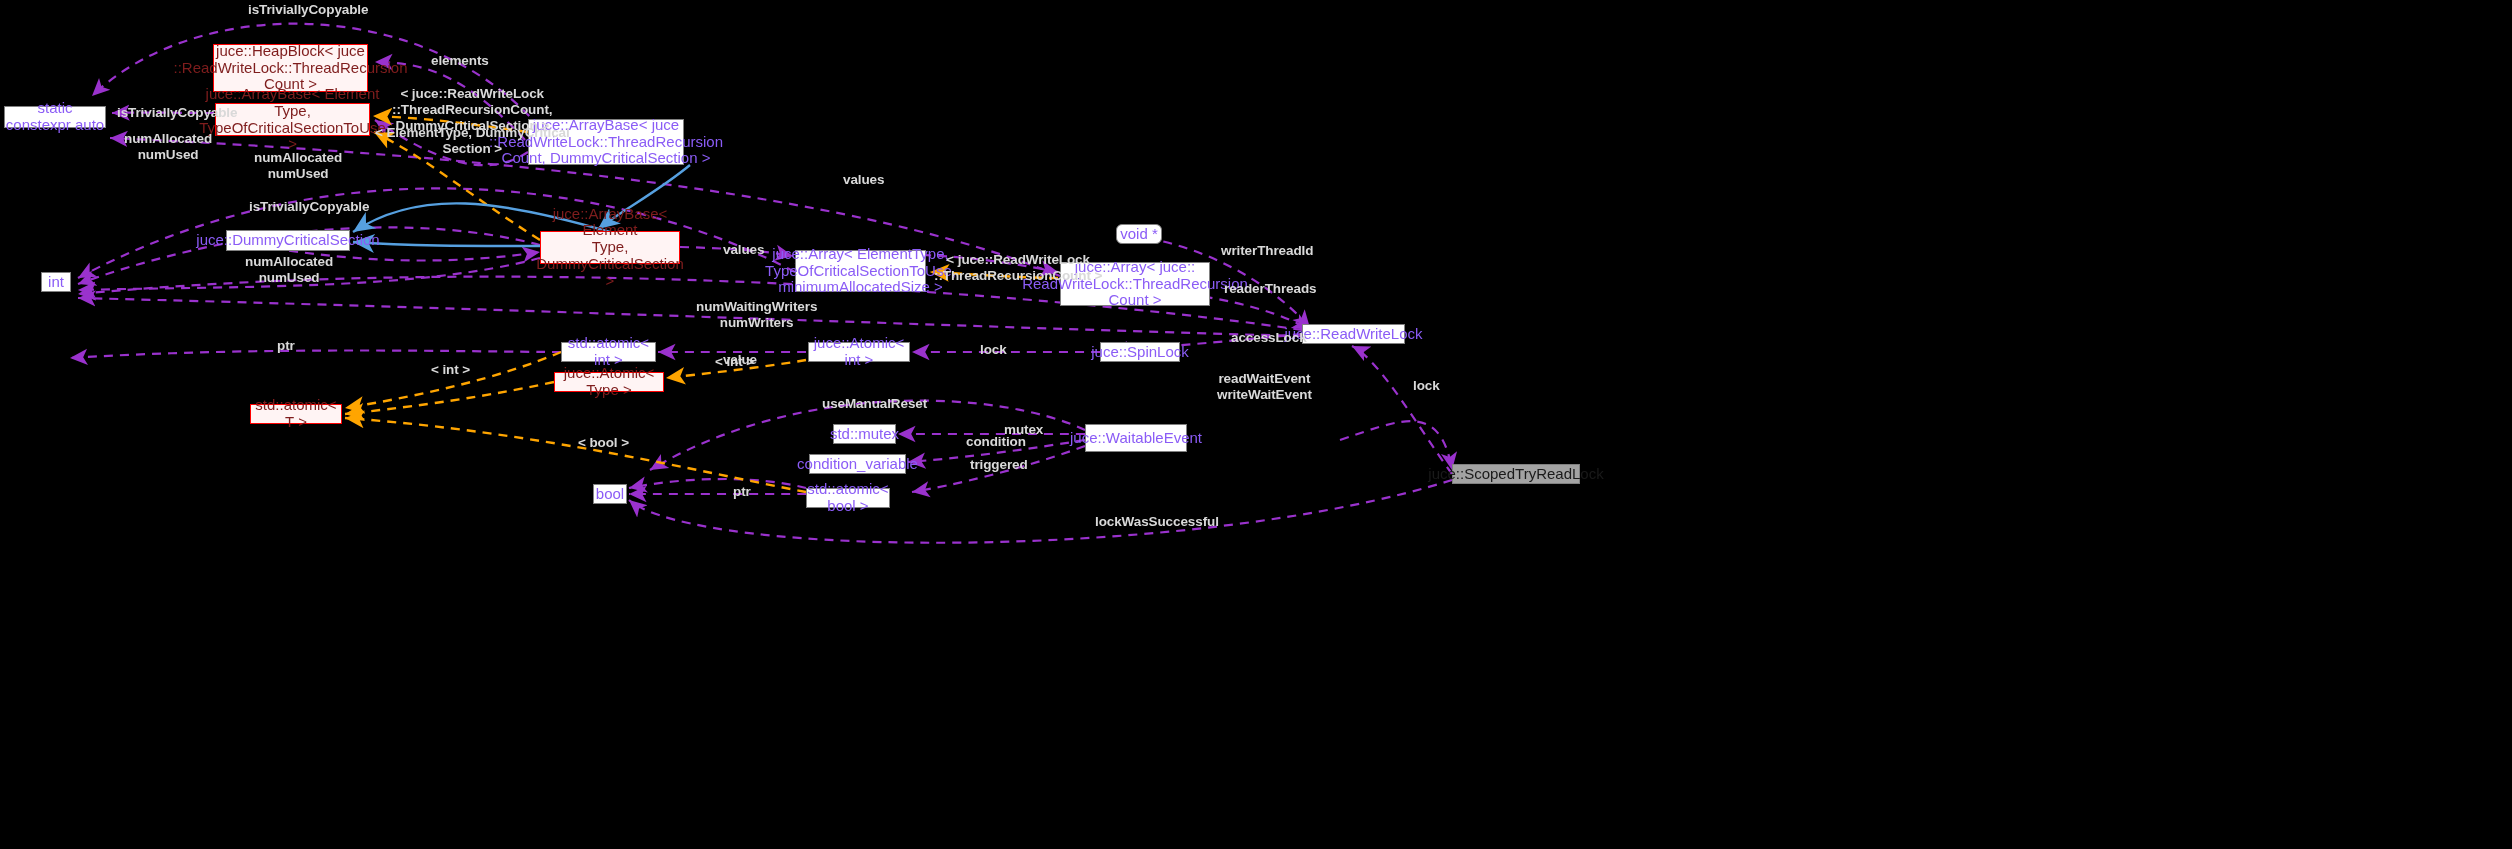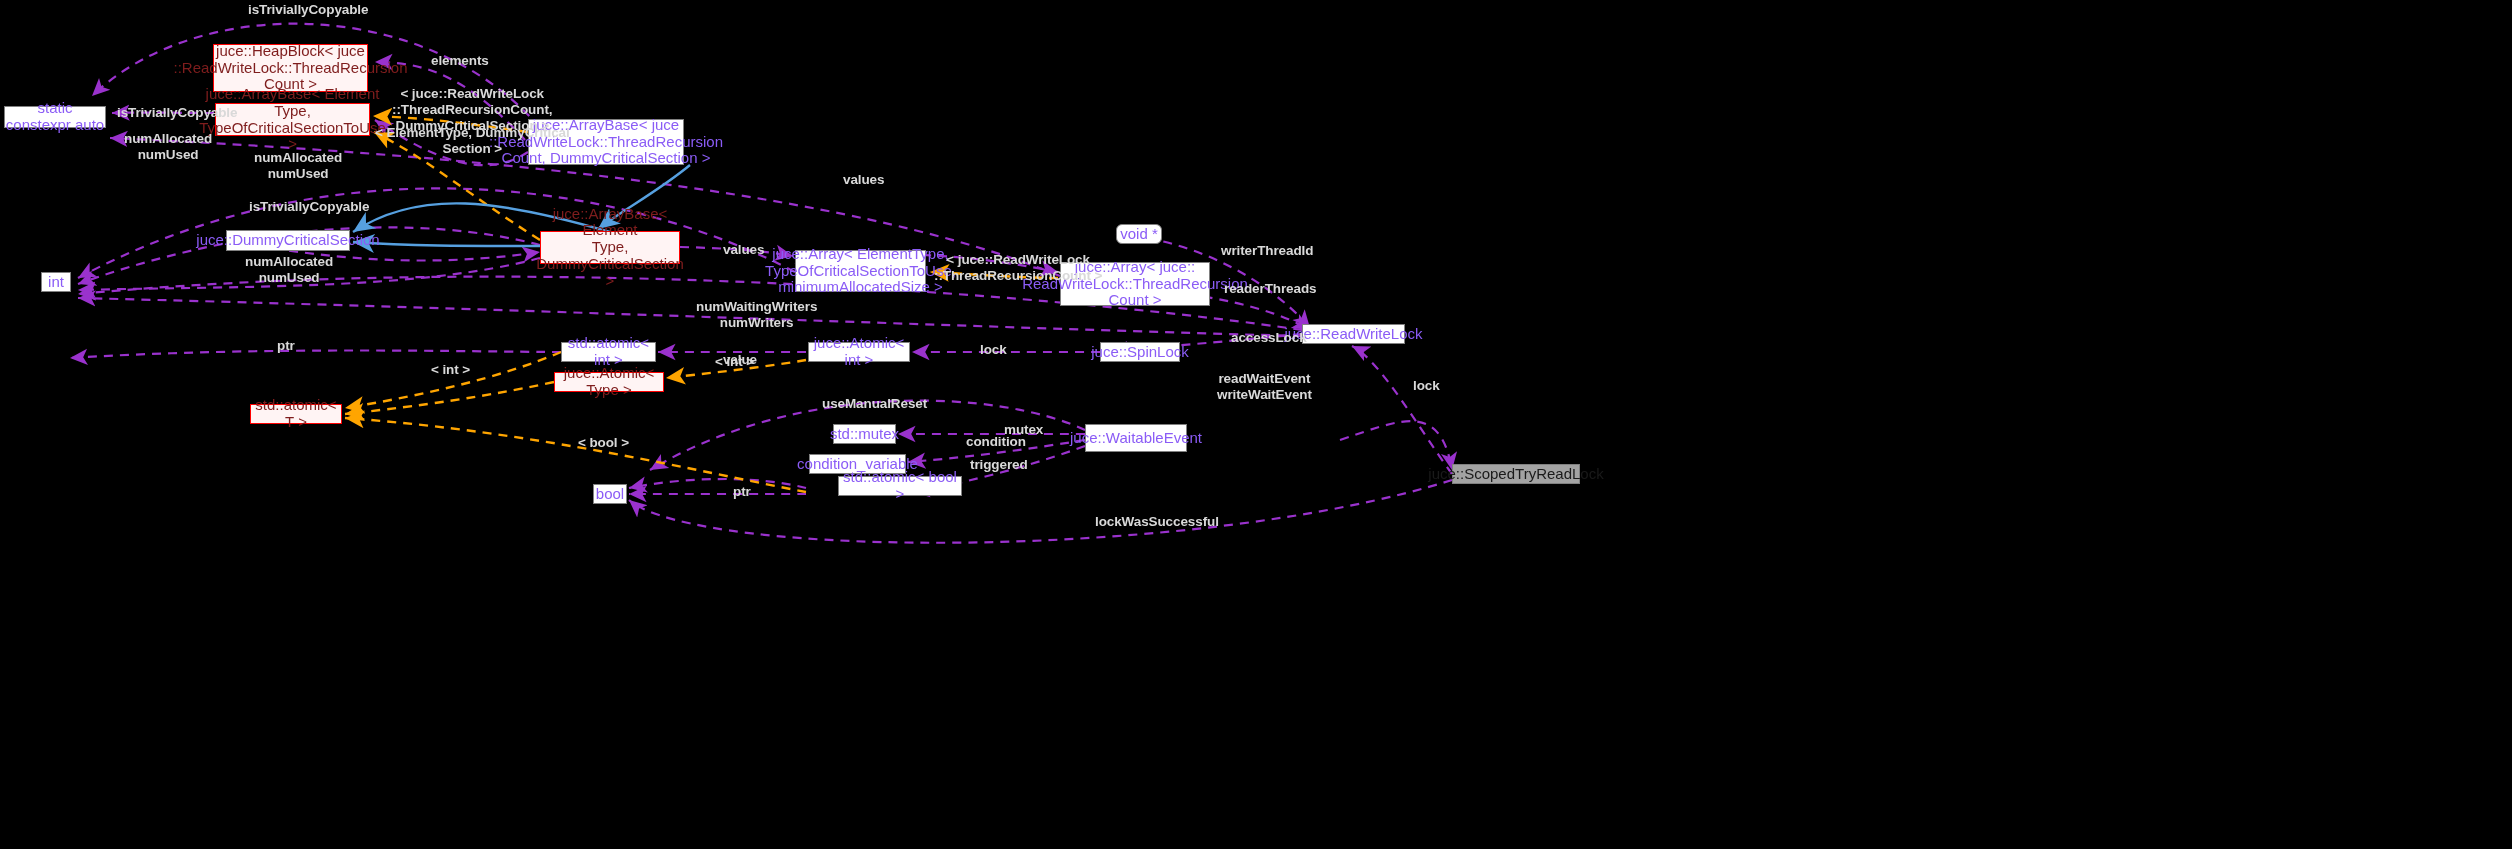--- a/index.html
+++ b/index.html
@@ -102,21 +102,21 @@
   <div class="node plain" style="left:41px;top:272px;width:30px;height:20px;">int</div>
   <div class="node plain" style="left:1302px;top:324px;width:103px;height:20px;">juce::ReadWriteLock</div>
   <div class="node plain" style="left:561px;top:342px;width:95px;height:20px;">std::atomic&lt; int &gt;</div>
   <div class="node plain" style="left:808px;top:342px;width:102px;height:20px;">juce::Atomic&lt; int &gt;</div>
   <div class="node plain" style="left:1100px;top:342px;width:80px;height:20px;">juce::SpinLock</div>
   <div class="node tmpl" style="left:554px;top:372px;width:110px;height:20px;">juce::Atomic&lt; Type &gt;</div>
   <div class="node tmpl" style="left:250px;top:404px;width:92px;height:20px;">std::atomic&lt; T &gt;</div>
   <div class="node plain" style="left:833px;top:424px;width:63px;height:20px;">std::mutex</div>
   <div class="node plain" style="left:1085px;top:424px;width:102px;height:28px;">juce::WaitableEvent</div>
   <div class="node plain" style="left:809px;top:454px;width:97px;height:20px;">condition_variable</div>
-  <div class="node plain" style="left:806px;top:476px;width:124px;height:20px;margin-left:32px;">std::atomic&lt; bool &gt;</div>
+  <div class="node plain" style="left:806px;top:488px;width:84px;height:20px;">std::atomic&lt; bool &gt;</div>
   <div class="node plain" style="left:593px;top:484px;width:34px;height:20px;">bool</div>
   <div class="node current" style="left:1452px;top:464px;width:128px;height:20px;">juce::ScopedTryReadLock</div>
 
   <div class="elabel" style="left:248px;top:2px;">isTriviallyCopyable</div>
   <div class="elabel" style="left:431px;top:53px;">elements</div>
   <div class="elabel" style="left:117px;top:105px;">isTriviallyCopyable</div>
   <div class="elabel" style="left:392px;top:86px;">&lt; juce::ReadWriteLock
 ::ThreadRecursionCount,
 DummyCriticalSection &gt;</div>
   <div class="elabel" style="left:375px;top:125px;">&lt; ElementType, DummyCritical

